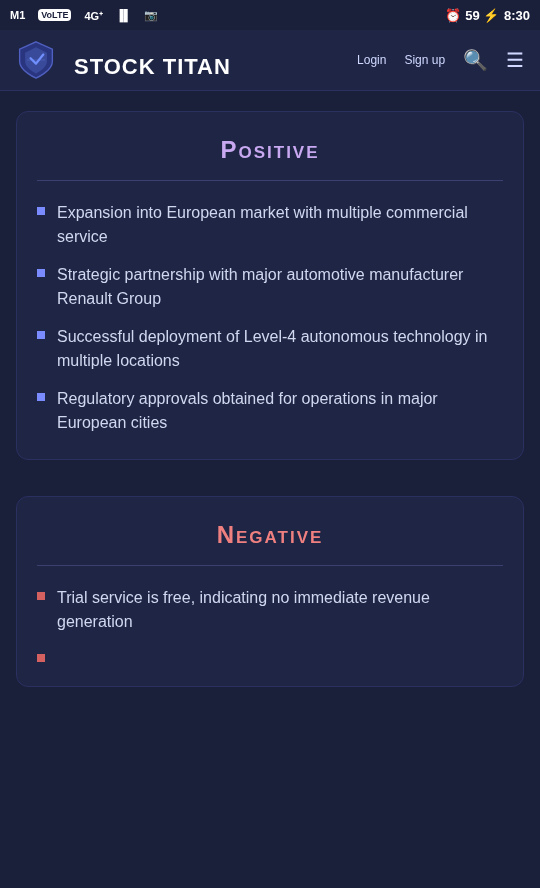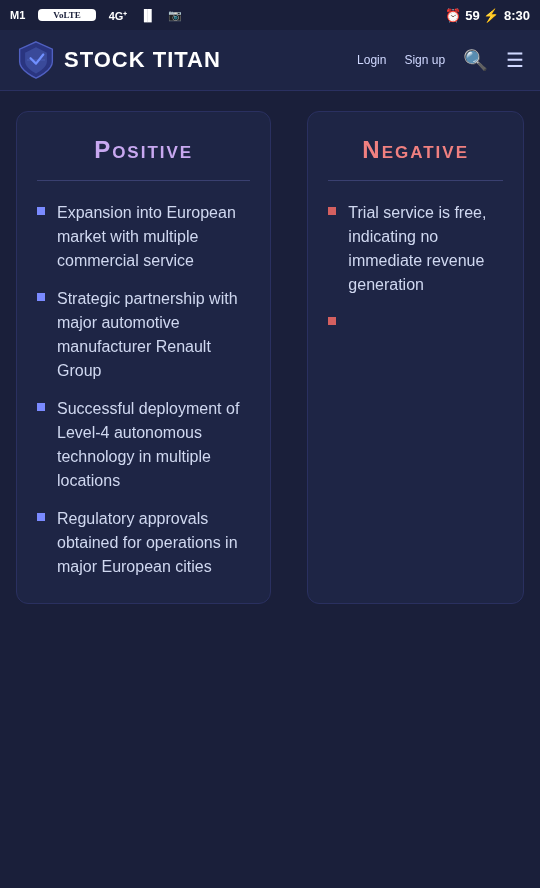--- a/index.html
+++ b/index.html
@@ -48,22 +48,22 @@
       background-color: #1e2545;
       display: flex;
       align-items: center;
       justify-content: space-between;
       padding: 10px 16px;
       border-bottom: 1px solid #2a3060;
     }
 
     .logo-area {
       display: flex;
-      align-items: center;
-      gap: 8px;
+      align-items: flex-end;
+      gap: 18px;
     }
 
     .logo-icon {
       width: 40px;
       height: 40px;
     }
 
     .logo-text {
       font-size: 22px;
       font-weight: 800;
@@ -88,21 +88,21 @@
     .nav-icon {
       font-size: 20px;
       color: #d0d8ff;
       cursor: pointer;
     }
 
     
     .main-content {
       padding: 20px 16px;
       display: flex;
-      flex-direction: row;
+      flex-direction: column;
       gap: 36px;
     }
 
     
     .card {
       background-color: #1e2545;
       border-radius: 12px;
       padding: 24px 20px;
       border: 1px solid #2a3060;
     }
@@ -160,21 +160,21 @@
     .bullet-square.negative-bullet {
       background-color: #d46060;
     }
   </style>
 </head>
 <body>
 
 <div class="status-bar">
   <div class="status-left">
     <span>M1</span>
-    <span style="background:#fff;color:#1a1f3a;font-size:9px;font-weight:900;padding:1px 15px;border-radius:4px;font-family:Liberation Serif, serif;">VoLTE</span>
+    <span style="background:#fff;color:#1a1f3a;font-size:9px;font-weight:900;padding:1px 3px;border-radius:4px;">VoLTE</span>
     <span>4G⁺</span>
     <span>▐▌</span>
     <span>📷</span>
   </div>
   <div class="status-right">
     <span>⏰</span>
     <span>59</span>
     <span>⚡</span>
     <span>8:30</span>
   </div>

